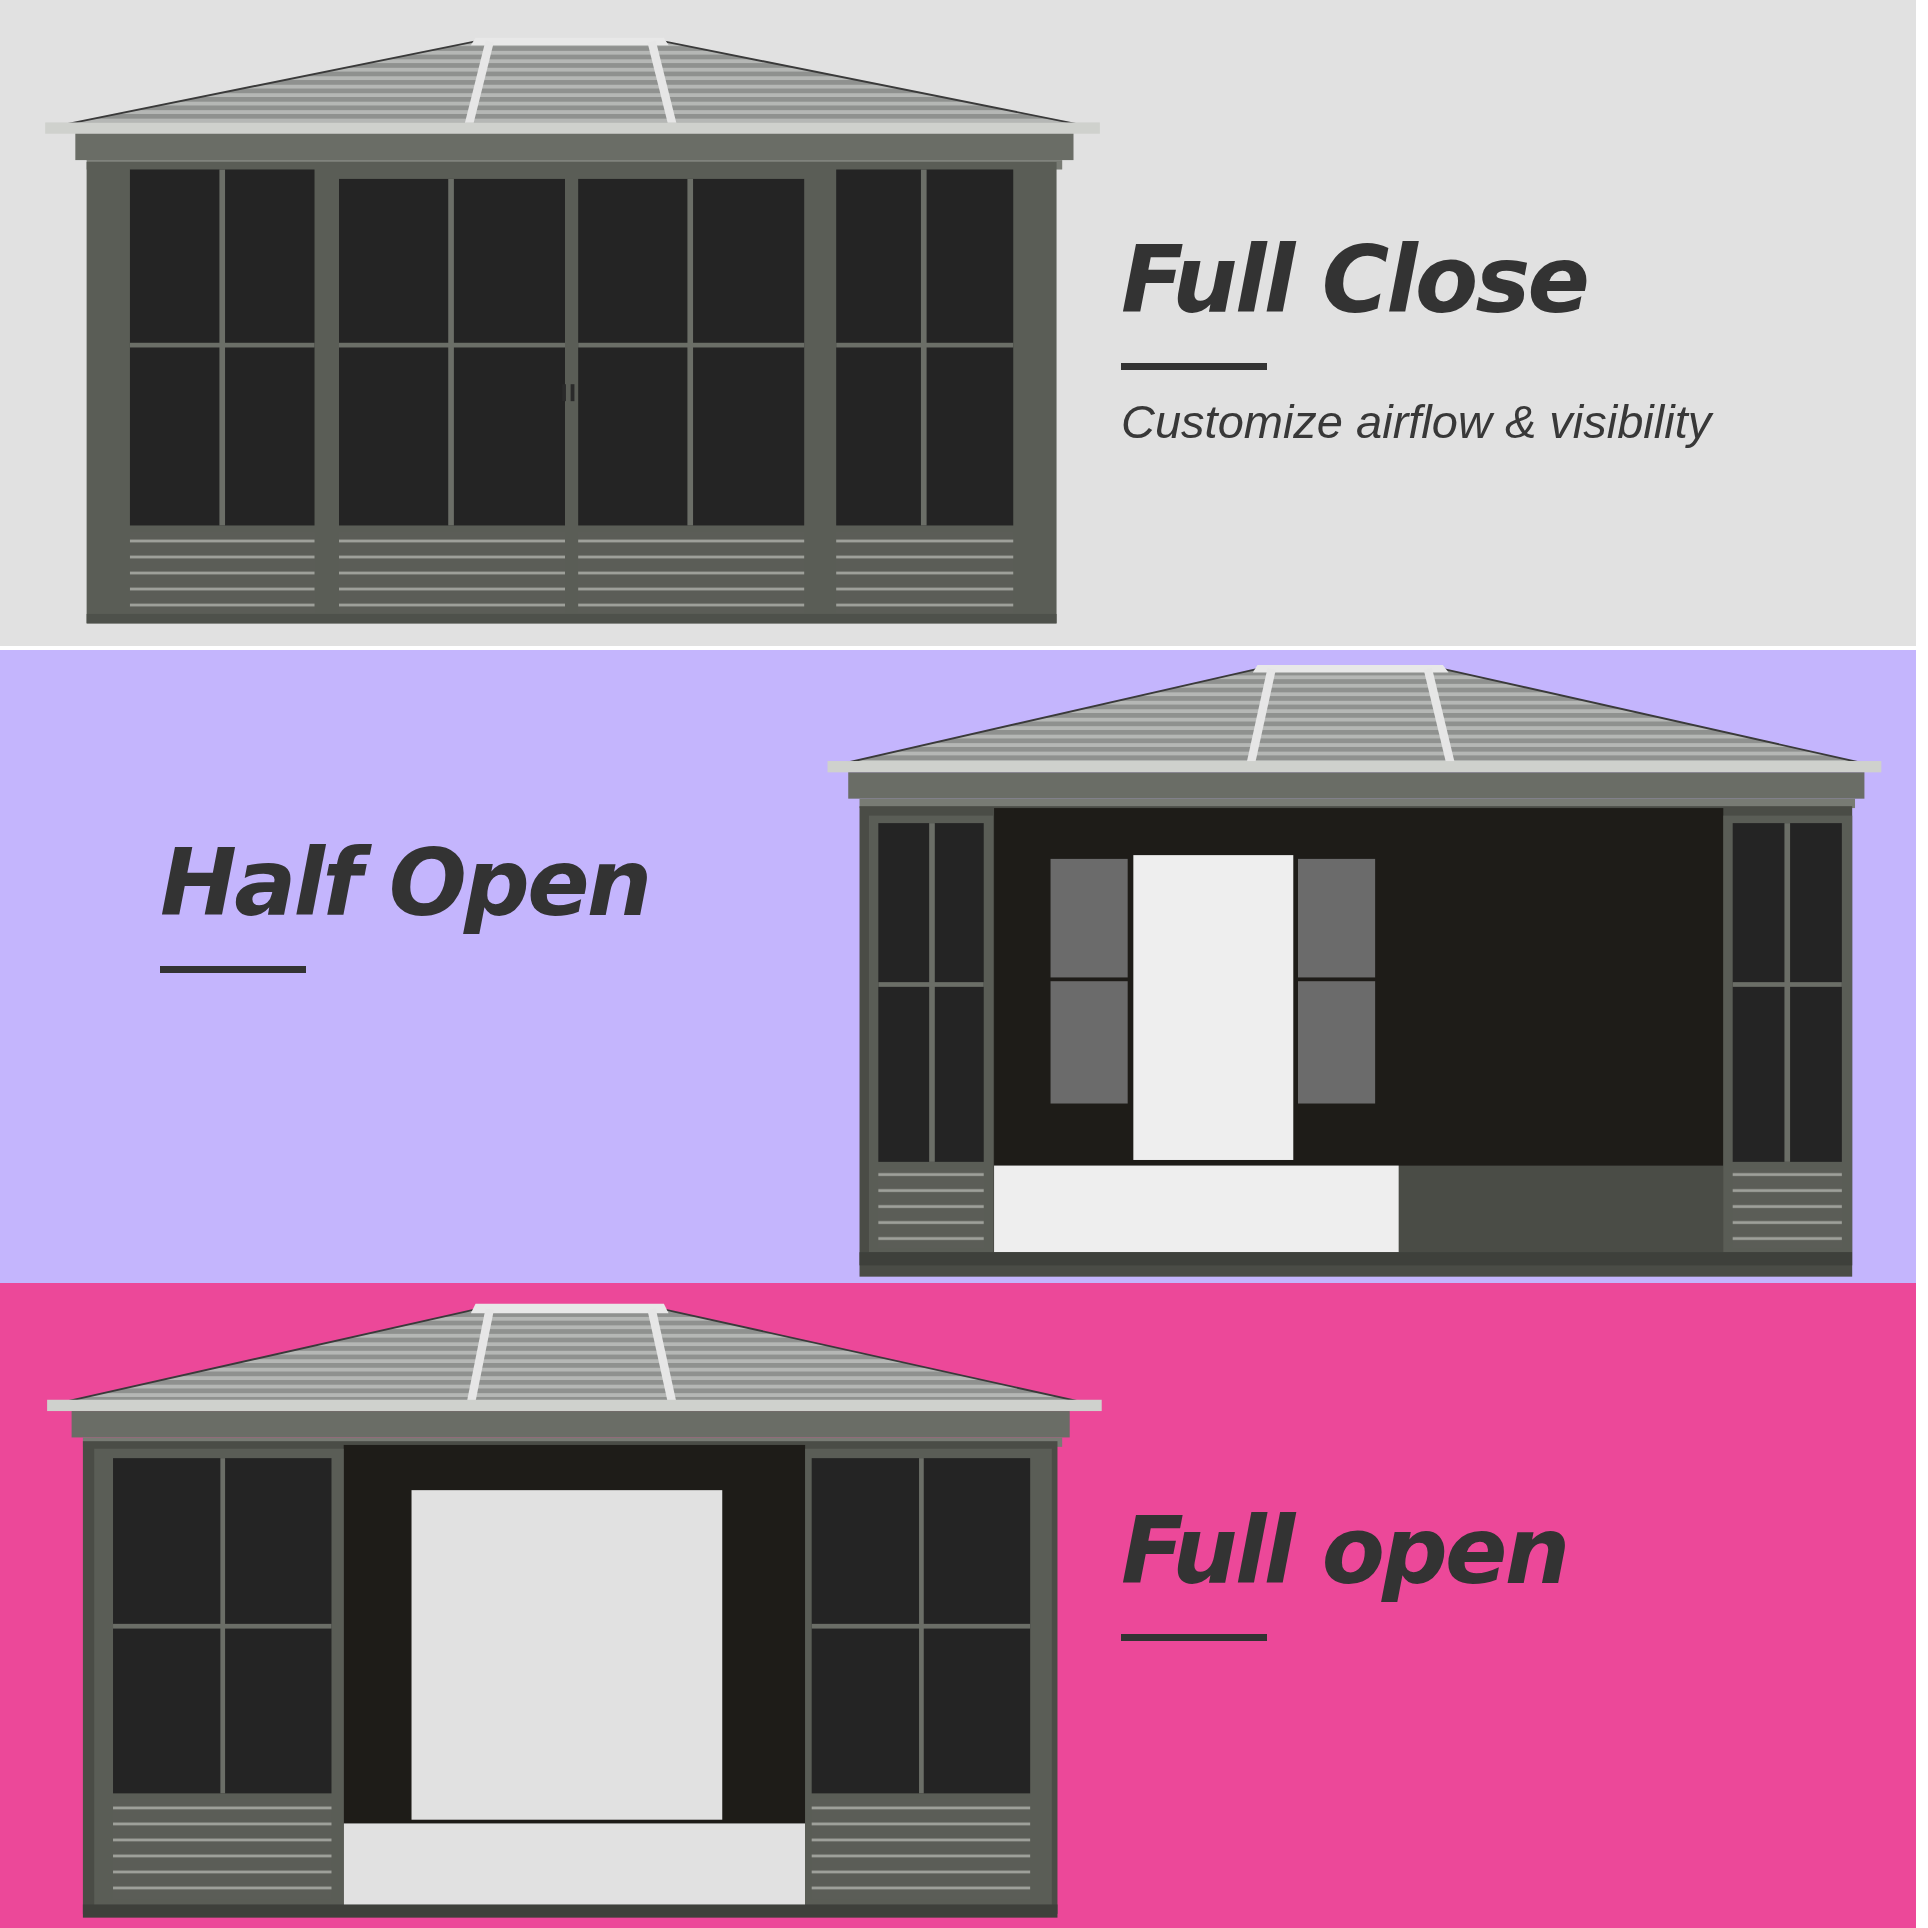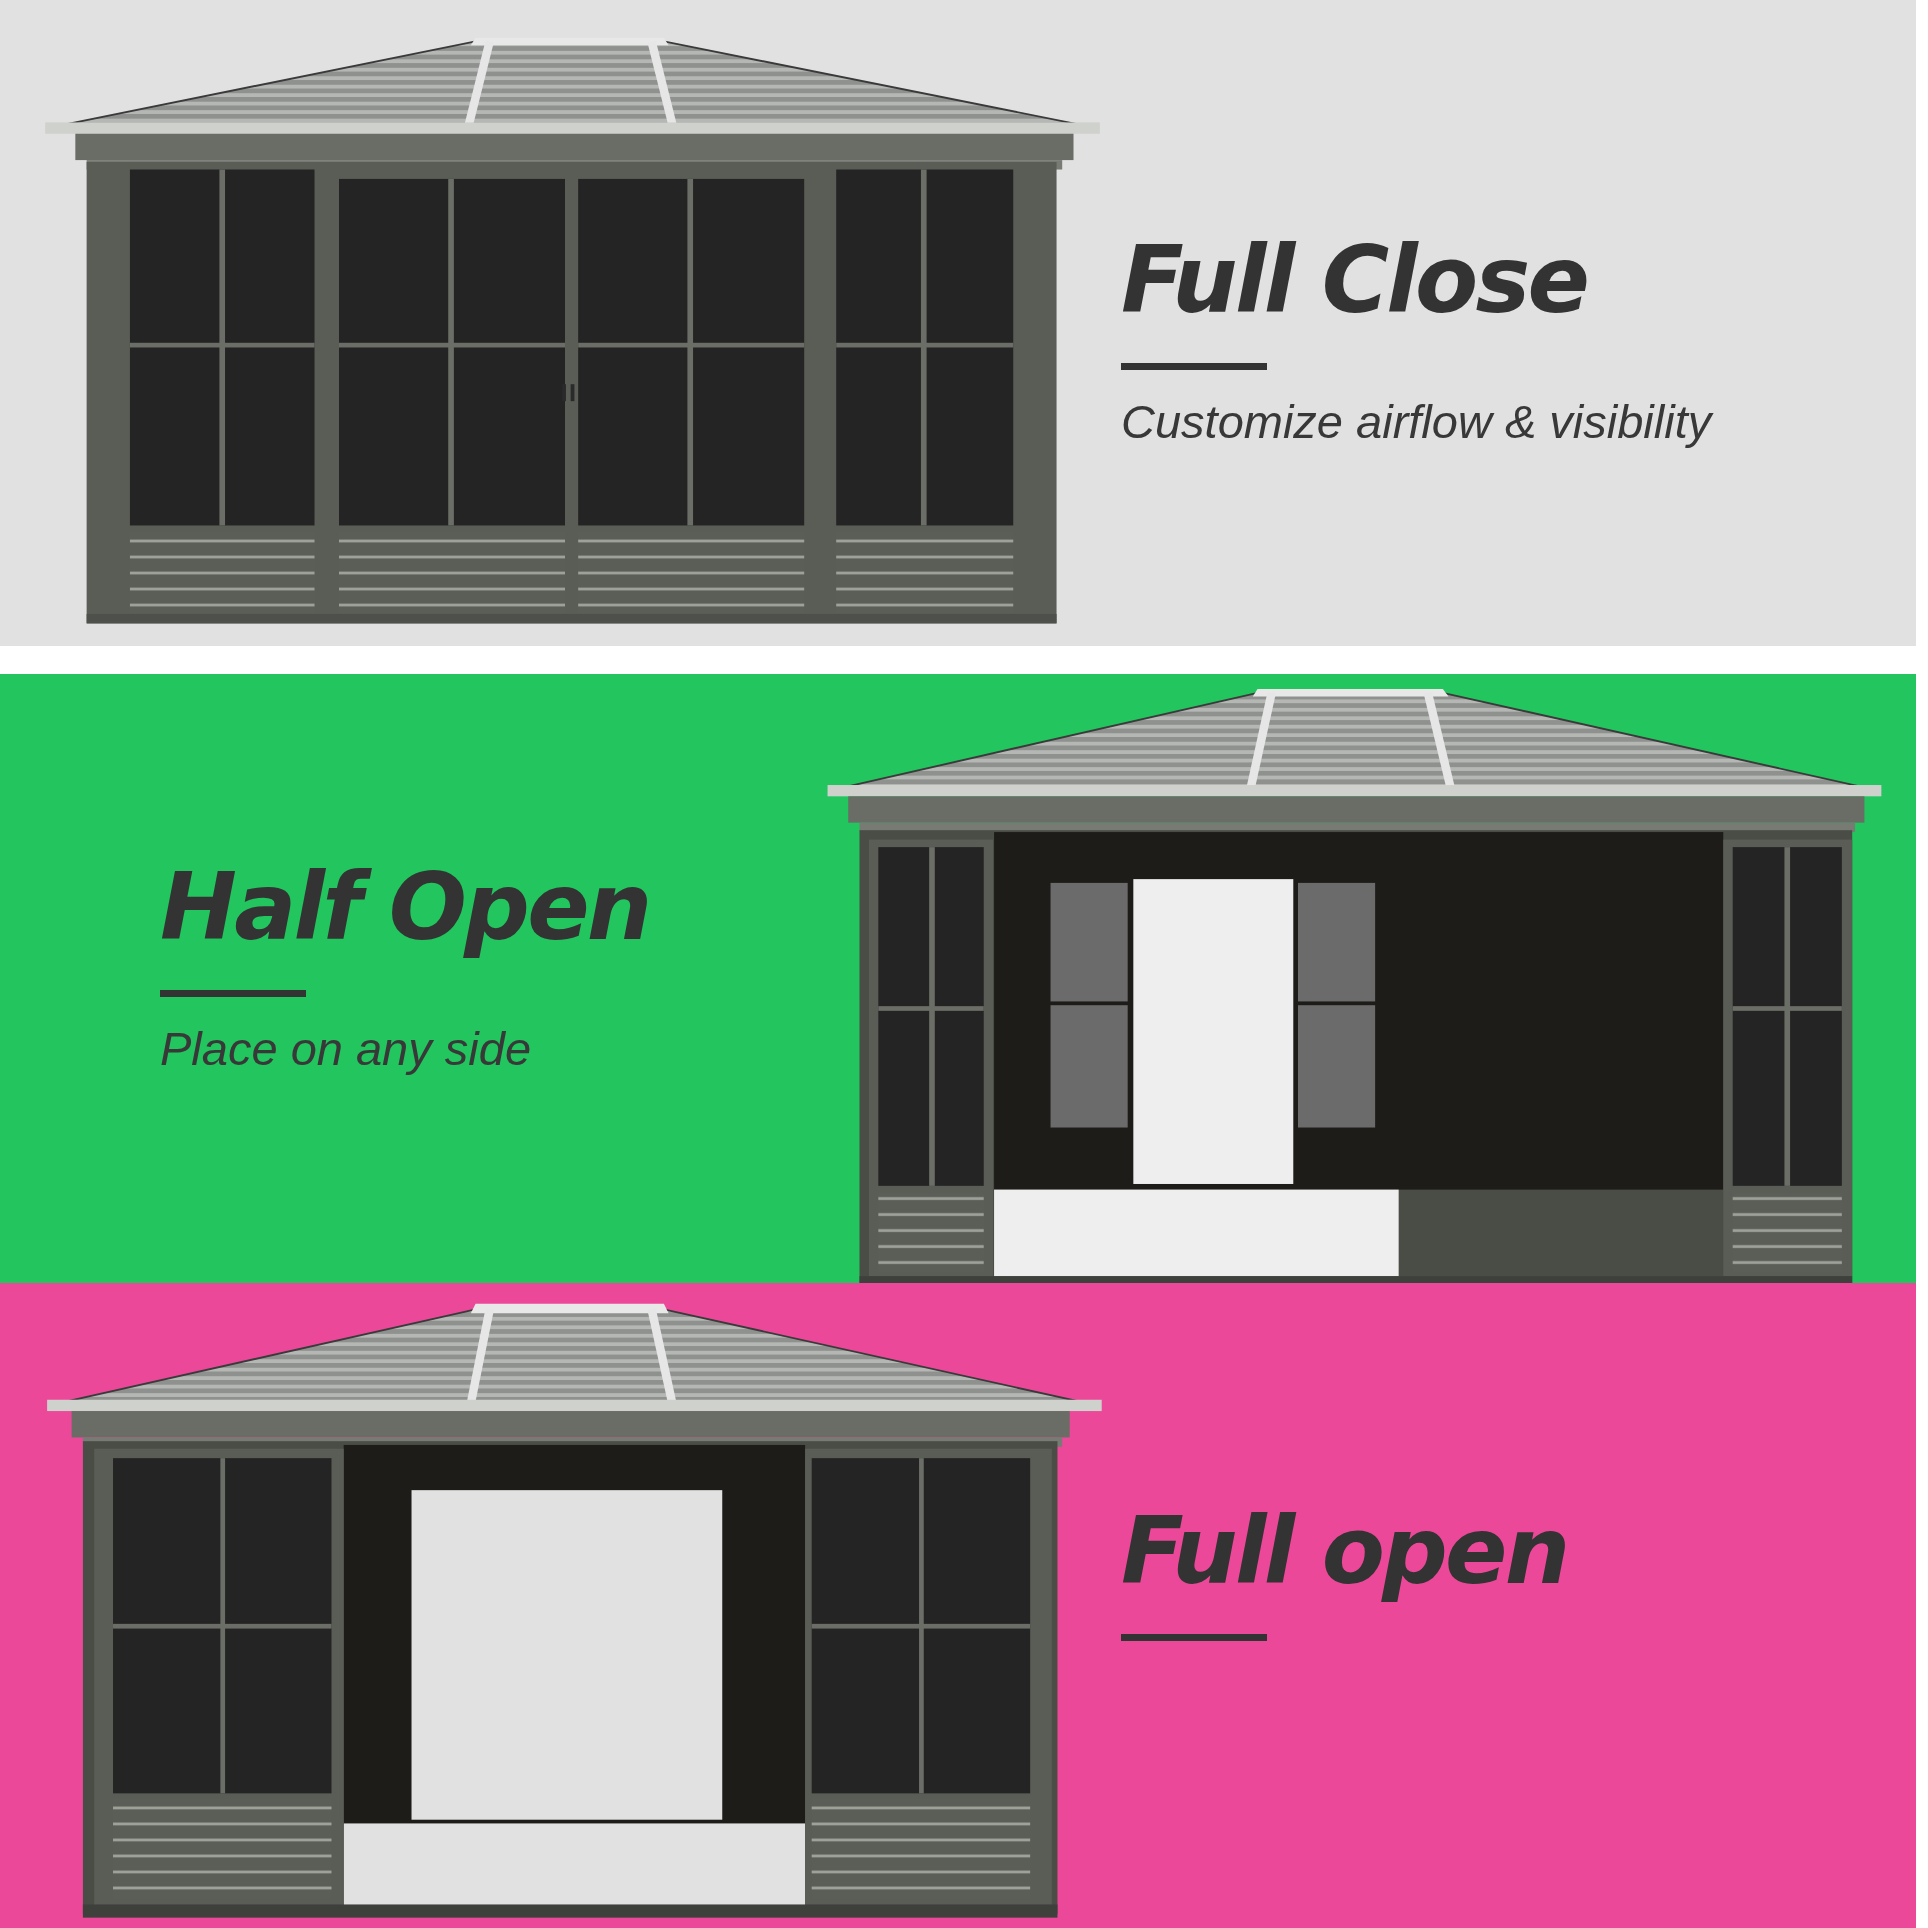--- a/index.html
+++ b/index.html
@@ -1,19 +1,19 @@
 <!DOCTYPE html>
 <html style="font-size:15px"><head>
 <meta charset="utf-8">
 <style>
   html, body { margin: 0; padding: 0; }
   body { width: 1928px; height: 1928px; position: relative; overflow: hidden; font-family: "DejaVu Sans", "Liberation Sans", sans-serif; }
   .section { position: absolute; left: 0; width: 1916px; }
   .s1 { top: 0; height: 646px; background: #e1e1e1; }
-  .s2 { top: 674px; height: 637px; background: #22c55e; }
+  .s2 { top: 650px; height: 637px; background: #c4b5fd; }
   .s3 { top: 1283px; height: 645px; background: #ec4899; }
   .caption { position: absolute; color: #333333; }
   .caption .title { font-family: "DejaVu Sans", sans-serif; font-weight: bold; font-style: italic; font-size: 92px; letter-spacing: -2.8px; line-height: 1; white-space: nowrap; }
   .caption .rule { width: 146px; height: 6.6px; background: #333333; margin-top: 36px; }
   .caption .sub { font-family: "Liberation Sans", sans-serif; font-style: italic; font-size: 47px; margin-top: 24.5px; white-space: nowrap; color: #383838; }
   svg.gazebo { position: absolute; }
 </style>
 </head>
 <body>
 
@@ -73,21 +73,20 @@
     <div class="title">Full Close</div>
     <div class="rule"></div>
     <div class="sub">Customize airflow &amp; visibility</div>
   </div>
 </div>
 
 <div class="section s2">
   <div class="caption" style="left:160px;top:188px;">
     <div class="title">Half Open</div>
     <div class="rule"></div>
-    <div class="sub">Place on any side</div>
   </div>
 
   <svg class="gazebo" style="left:810px;top:0" width="1119" height="637" viewBox="0 0 1188 677">
     <defs>
       <pattern id="roofStripes2" width="10" height="9" patternUnits="userSpaceOnUse">
         <rect width="10" height="9" fill="#8f918f"></rect>
         <rect y="0" width="10" height="4" fill="#b5b7b5"></rect>
       </pattern>
       <pattern id="louver2" width="10" height="17" patternUnits="userSpaceOnUse">
         <rect width="10" height="17" fill="#5b5d57"></rect>

